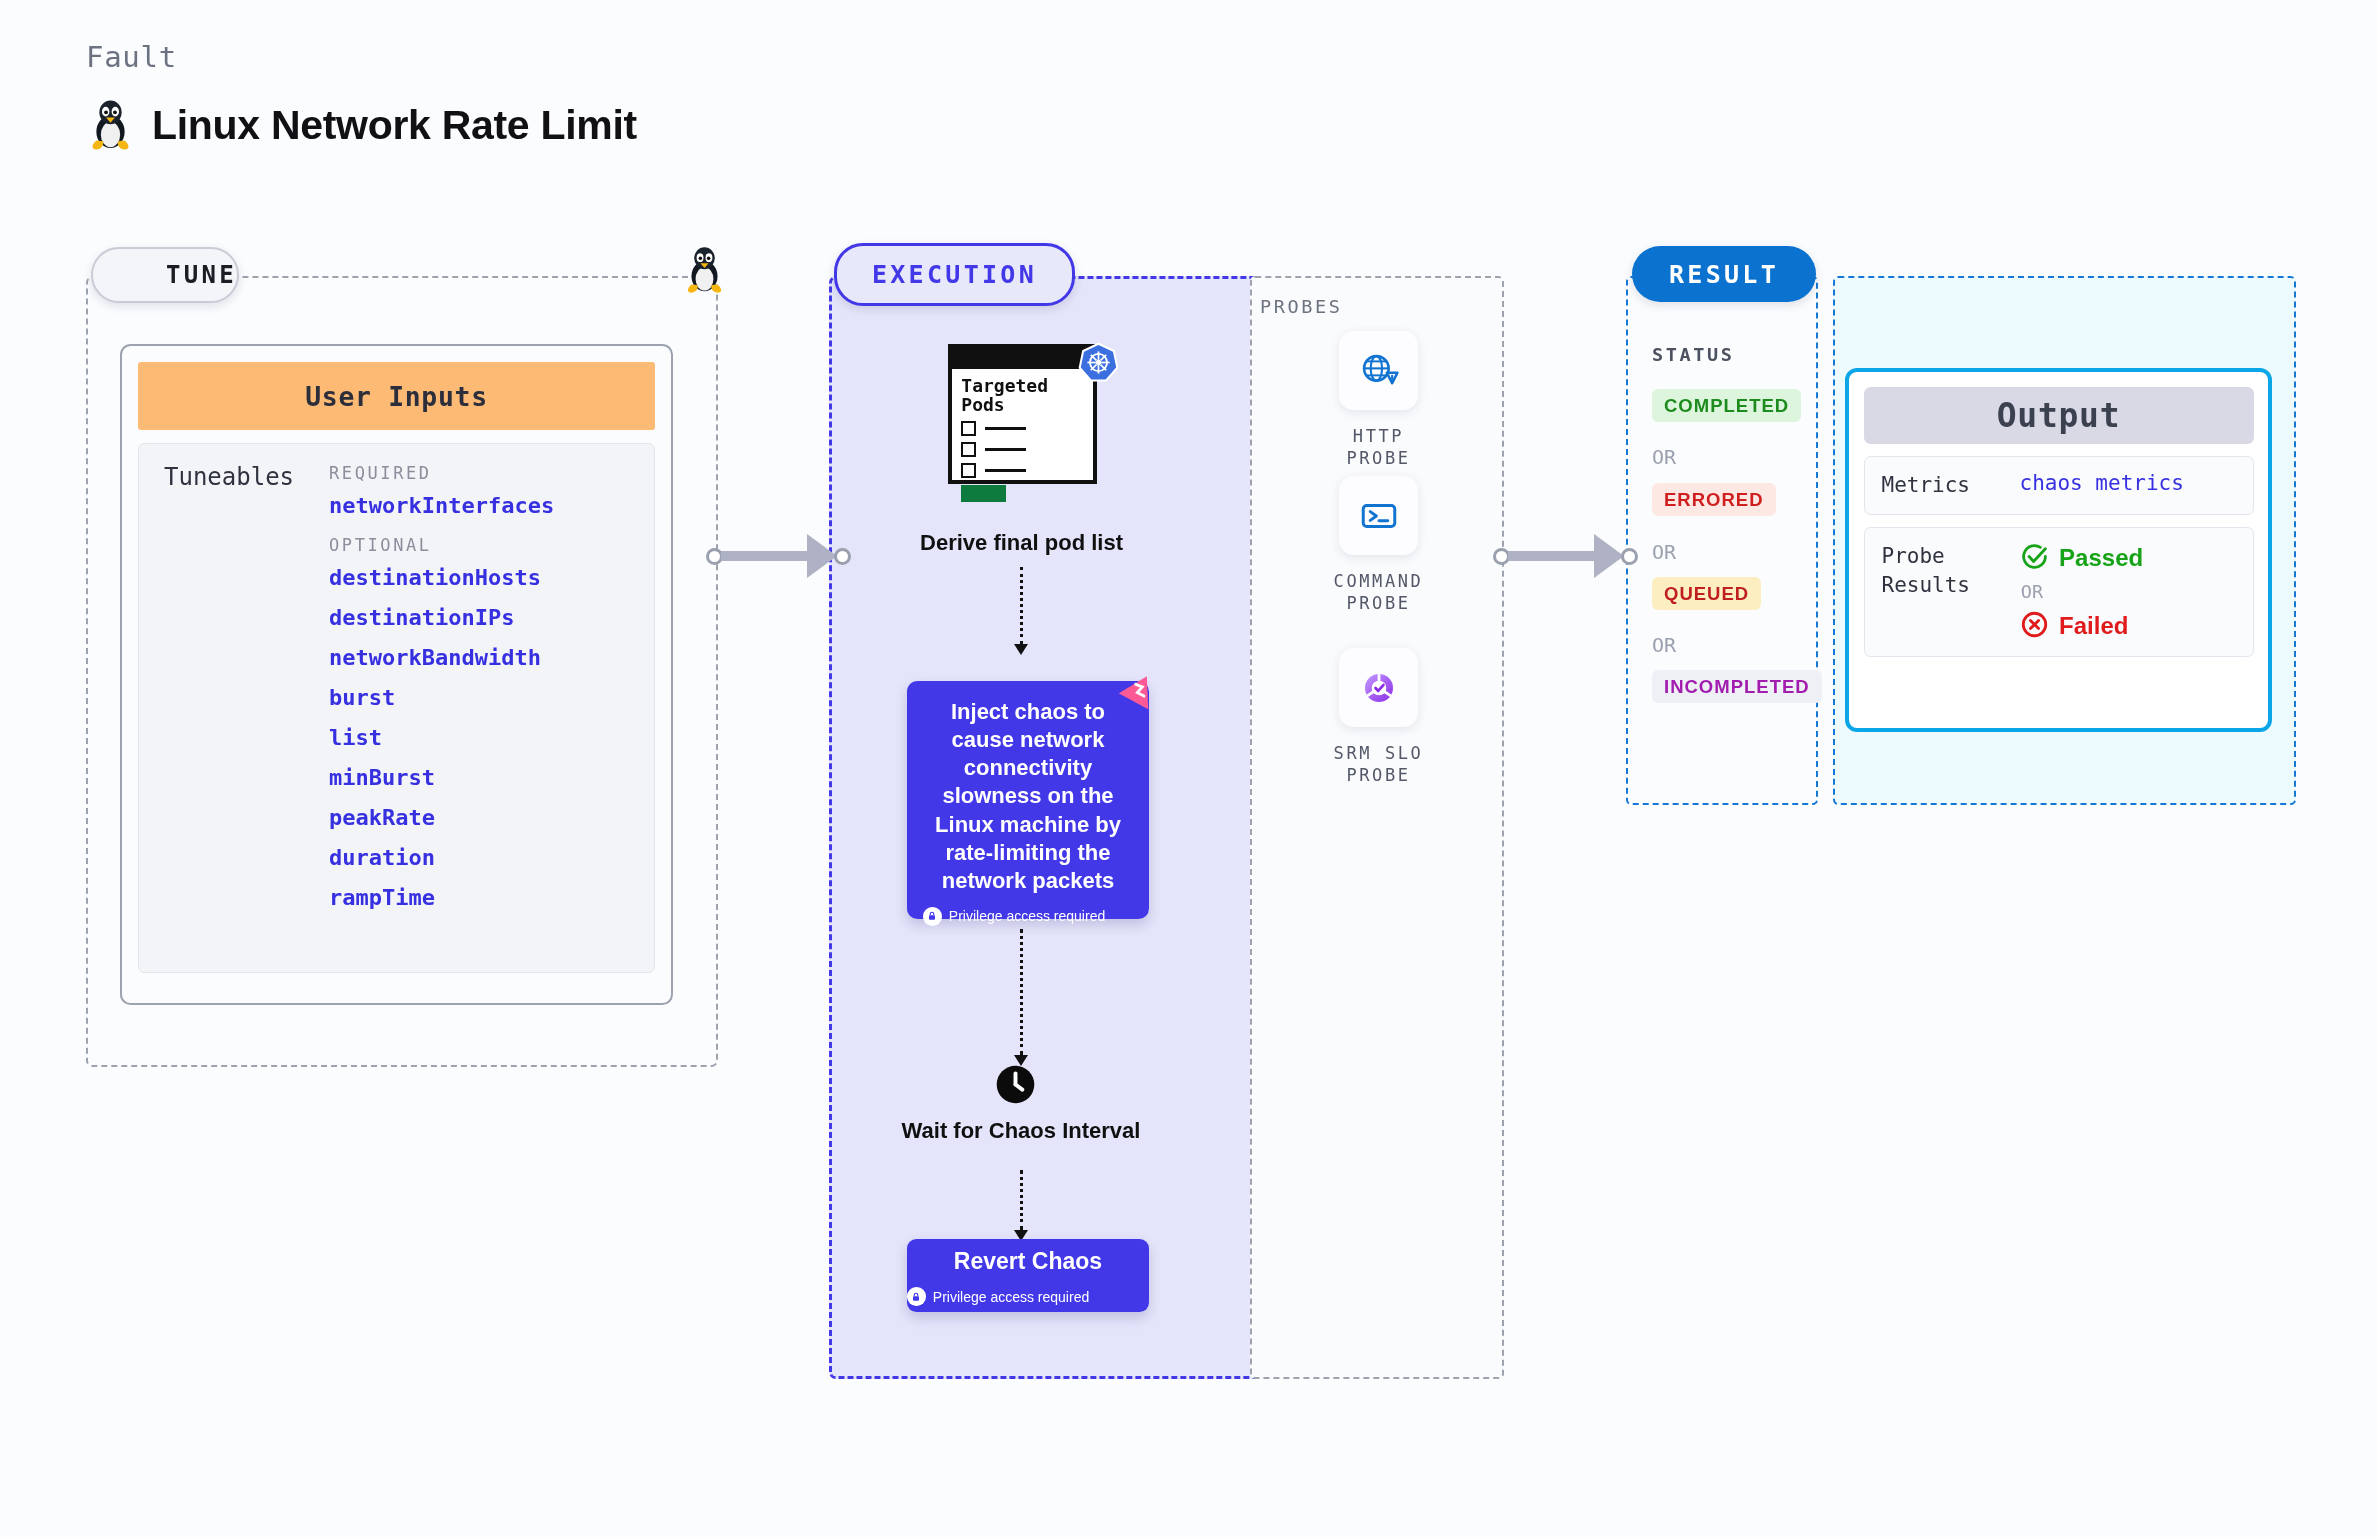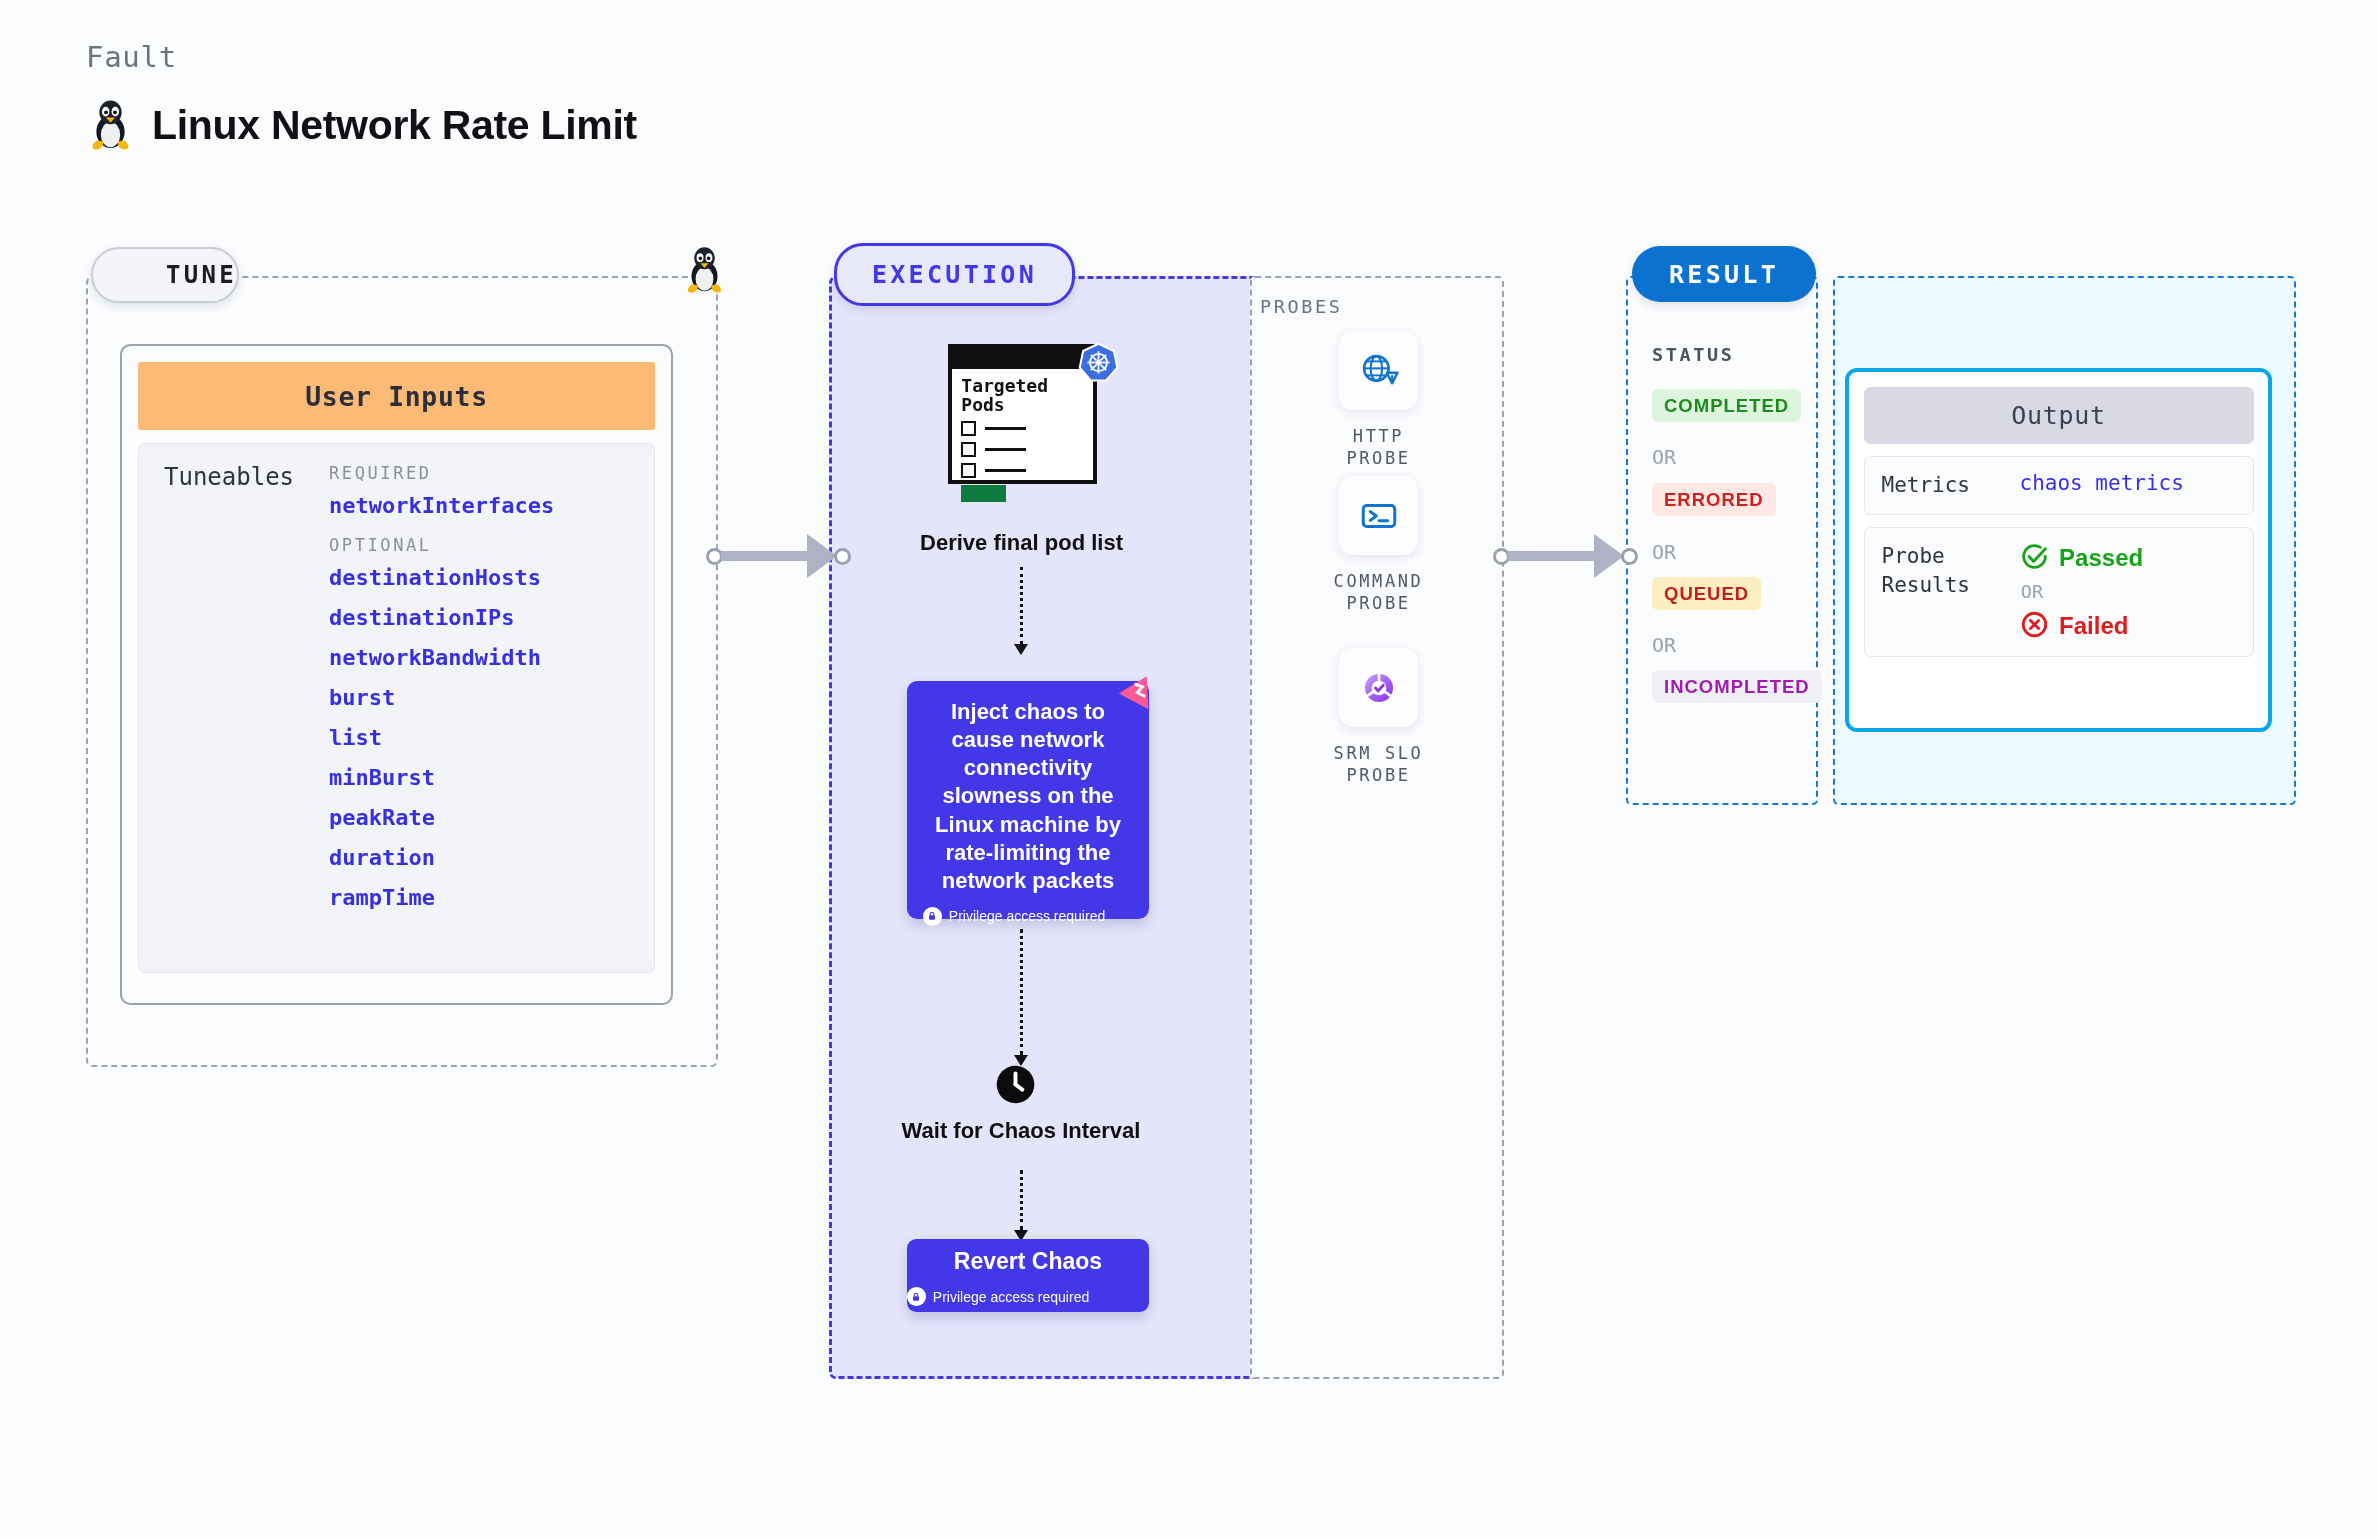--- a/index.html
+++ b/index.html
@@ -239,21 +239,21 @@
   }
   #output-card{
     position:absolute;left:1845px;top:368px;width:427px;height:364px;z-index:7;
     background:#ffffff;border:4px solid #0aa6e8;border-radius:12px;
     box-sizing:border-box;padding:14.5px;
   }
   #output-header{
     height:57px;background:#d8d9e5;border-radius:6.6px;
     display:flex;align-items:center;justify-content:center;
     font-family:"DejaVu Sans Mono", monospace;
-    font-size:25px;color:#3c4150;letter-spacing:0.7px;
+    font-size:33px;color:#3c4150;letter-spacing:0.7px;font-weight:bold;
   }
   .out-block{
     margin-top:12px;border:1.3px solid #e3e5ec;border-radius:6.6px;background:#fafbfd;
     display:flex;padding:14.5px 0 14.5px 17px;box-sizing:border-box;
   }
   .out-key{
     font-family:"DejaVu Sans Mono", monospace;
     font-size:21px;color:#2f3340;width:138px;flex:none;line-height:1.35;
   }
   .out-val-metrics{

